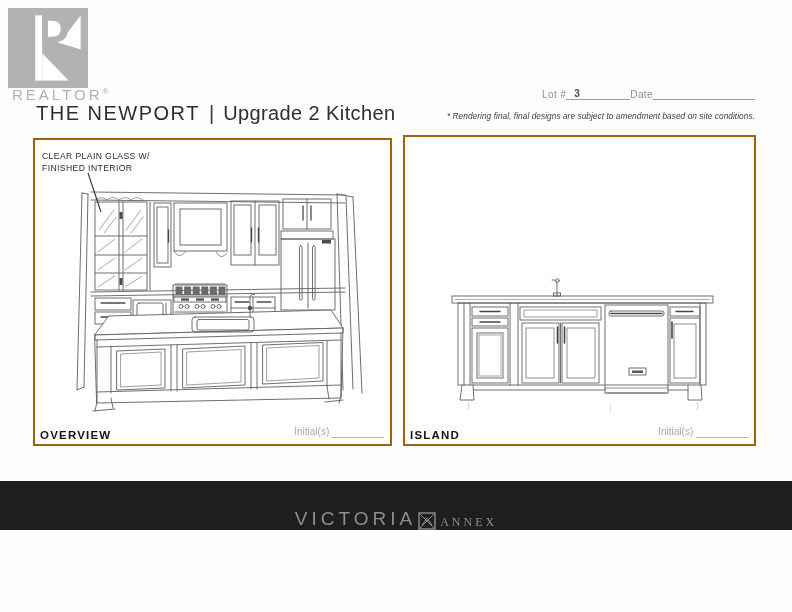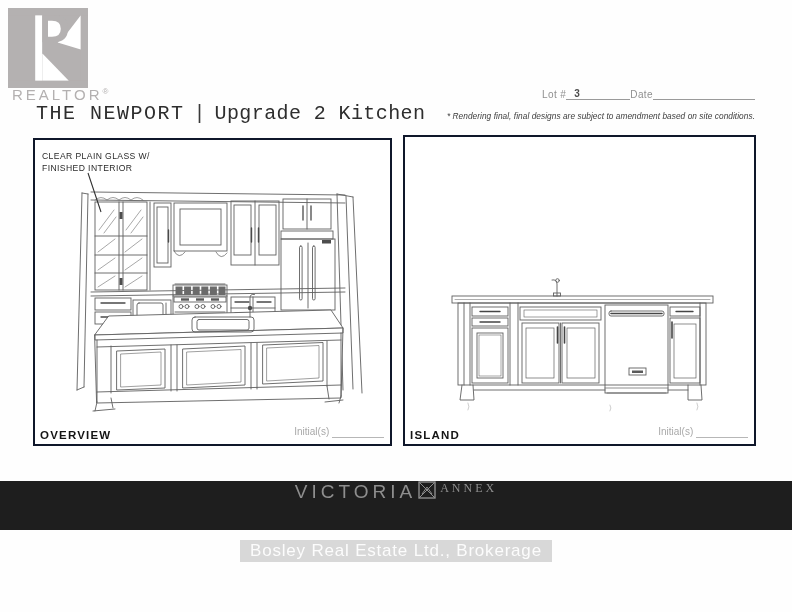--- a/index.html
+++ b/index.html
@@ -6,52 +6,52 @@
   #page{position:relative;width:792px;height:612px;background:#fefefe;overflow:hidden;
         font-family:"Liberation Sans",sans-serif;}
 
   
   .logo-wrap{position:absolute;left:8px;top:8px;width:92px;}
   .logo-r{display:block;width:80px;height:80px;}
   .realtor-word{position:absolute;left:-2px;top:78px;font-size:15px;letter-spacing:3px;
                 color:#b3b0b0;white-space:nowrap;margin-left:6px;}
   .realtor-word sup{font-size:8px;letter-spacing:0;}
 
-  .page-title{position:absolute;left:36px;top:102px;font-family:Liberation Mono, monospace;
+  .page-title{position:absolute;left:36px;top:102px;font-family:Liberation Sans, sans-serif;
               font-size:20px;color:#2e2e2e;white-space:nowrap;}
   .page-title .proj{letter-spacing:1.5px;}
   .page-title .sep{margin:0 9px;color:#3a3a3a;}
   .page-title .variant{letter-spacing:0.4px;}
 
   .lot-row{position:absolute;top:88px;right:37px;display:flex;align-items:flex-end;
            font-size:10px;color:#8f8f8f;letter-spacing:0.4px;}
   .lot-line{display:inline-block;width:56px;border-bottom:1px solid #9a9a9a;
             color:#4c4c4c;font-weight:bold;padding-left:8px;line-height:11px;}
   .date-label{}
   .date-line{display:inline-block;width:102px;border-bottom:1px solid #9a9a9a;line-height:11px;}
 
   .disclaimer{position:absolute;top:111px;right:37px;font-size:8.3px;font-style:italic;
               color:#3c3c3c;letter-spacing:0.05px;}
 
   
-  .panel{position:absolute;border:2px solid #0f172a;background:#fff;}
+  .panel{position:absolute;border:2px solid #a16207;background:#fff;}
   #overview-panel{left:33px;top:138px;width:355px;height:304px;}
   #island-panel{left:403px;top:135px;width:349px;height:307px;}
   .panel svg.drawing{position:absolute;left:0;top:0;width:100%;height:100%;}
   .panel-caption{position:absolute;left:5px;bottom:3px;font-size:11.5px;letter-spacing:1.2px;
                  color:#141414;font-weight:bold;}
   .initials{position:absolute;right:6px;bottom:6px;font-size:10px;color:#a9a9a9;}
   .init-line{display:inline-block;width:52px;border-bottom:1px solid #b7b7b7;
              vertical-align:baseline;}
   .annotation{position:absolute;left:7px;top:11px;font-size:8.6px;line-height:11.5px;
               letter-spacing:0.4px;color:#2a2a2a;}
 
   
   .banner{position:absolute;left:0;top:481px;width:792px;height:49px;background:#1e1e1e;
-          display:flex;align-items:flex-start;justify-content:center;}
+          display:flex;align-items:flex-end;justify-content:center;}
   .banner .victoria{font-size:19px;letter-spacing:4px;color:#8e8e8e;}
   .banner .annex{font-family:"Liberation Serif",serif;font-size:12px;letter-spacing:3px;
                  color:#8e8e8e;}
   .crest{width:18px;height:18px;margin:0 4px 0 2px;display:block;}
 
   .brokerage-row{position:absolute;left:0;top:540px;width:792px;text-align:center;}
   .brokerage{display:inline-block;background:#d8d8d8;color:#fcfcfc;font-size:17px;
              letter-spacing:0.8px;padding:1px 10px;}
 </style>
 </head>
@@ -299,17 +299,14 @@
   <div class="banner">
     <span class="victoria">VICTORIA</span>
     <svg class="crest" viewBox="0 0 18 18">
       <rect x="1" y="1" width="16" height="16" fill="none" stroke="#8e8e8e" stroke-width="1.4"></rect>
       <path d="M1,1 L17,17 M17,1 L1,17" stroke="#8e8e8e" stroke-width="1" fill="none"></path>
       <path d="M4,13 L9,6 L14,13" stroke="#8e8e8e" stroke-width="1" fill="none"></path>
     </svg>
     <span class="annex">ANNEX</span>
   </div>
 
-  <div class="brokerage-row">
-    <span class="brokerage">Bosley Real Estate Ltd., Brokerage</span>
-  </div>
 
 </div>
 
 </body></html>

